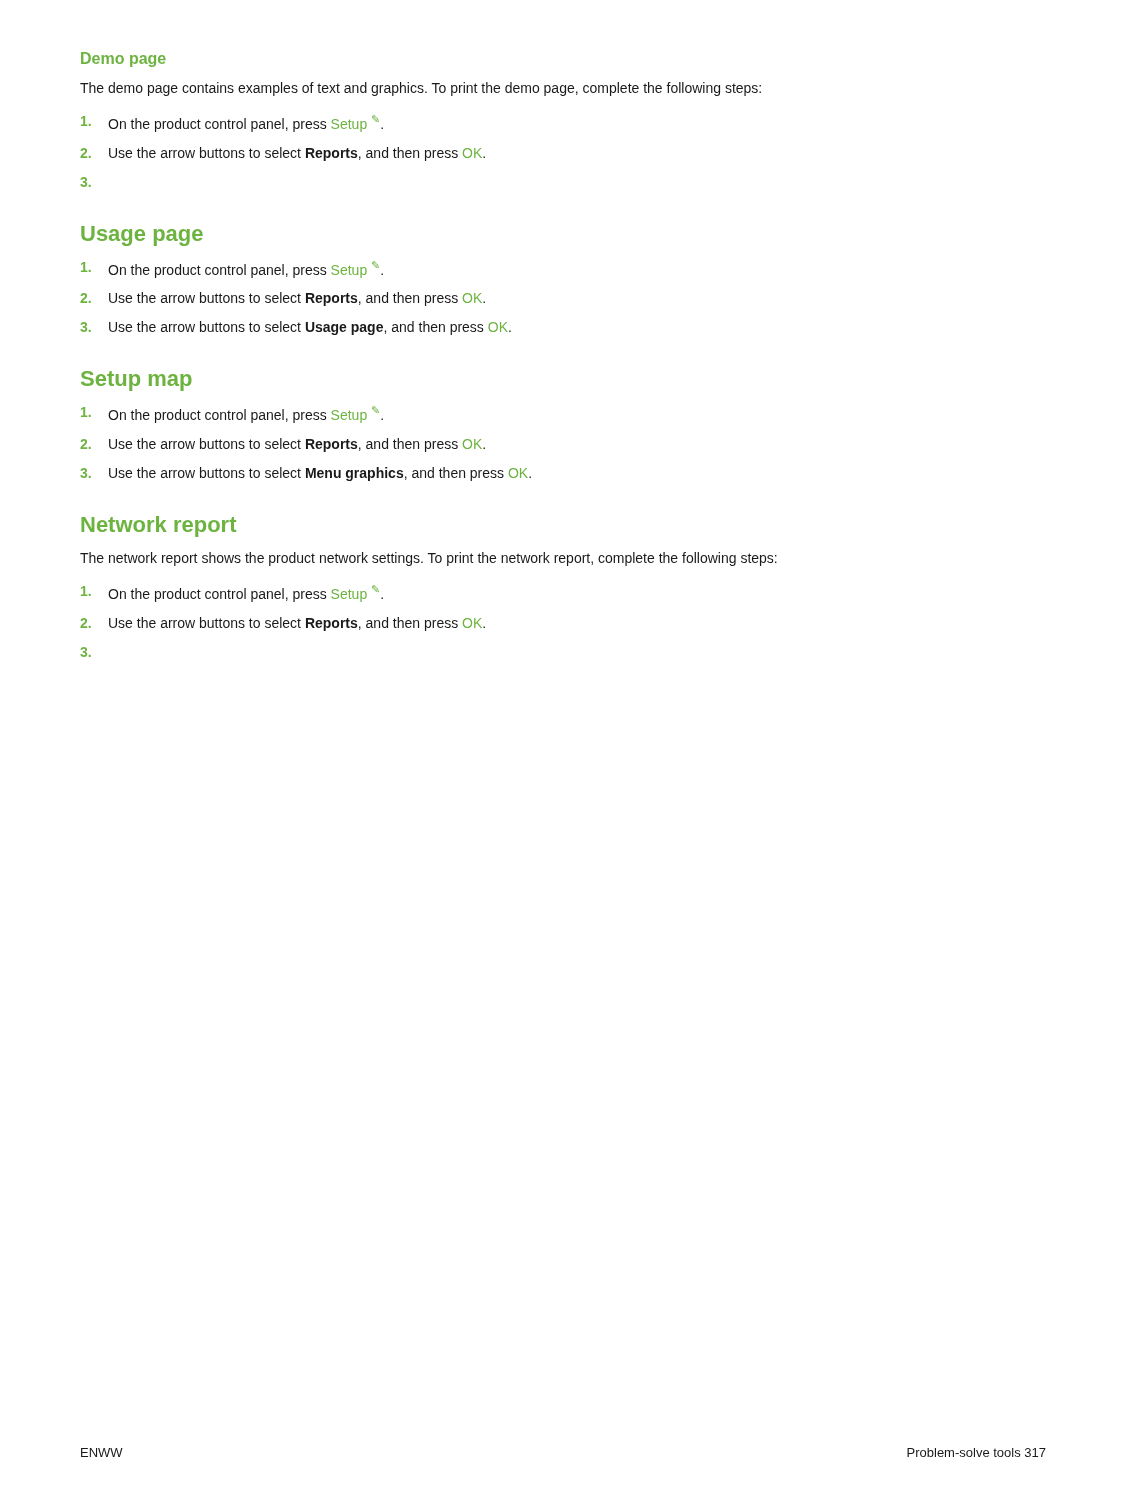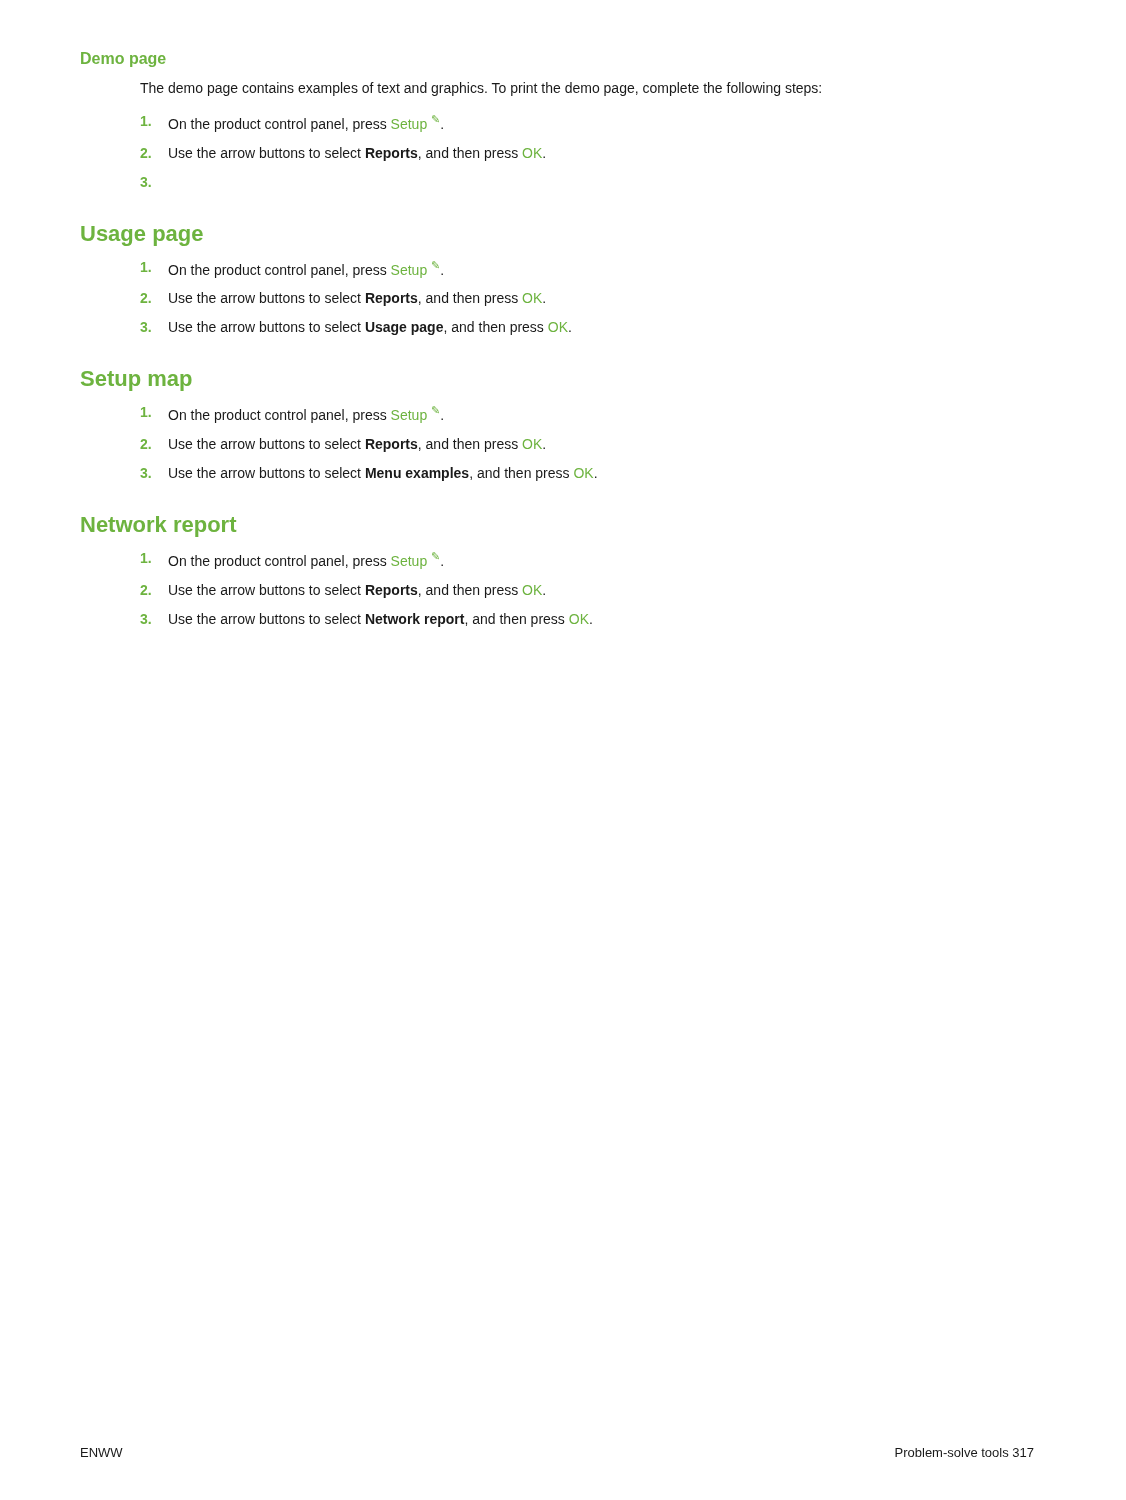--- a/index.html
+++ b/index.html
@@ -35,21 +35,20 @@
     }
 
     .section-heading-large {
       font-size: 22px;
       font-weight: bold;
       color: #6db33f;
       margin-bottom: 10px;
     }
 
     .section-body {
-      margin-left: 60px;
     }
 
     .section-intro {
       font-size: 14px;
       color: #1a1a1a;
       line-height: 1.5;
       margin-bottom: 12px;
     }
 
     .step-list {
@@ -92,21 +91,21 @@
       font-size: 11px;
       vertical-align: super;
       color: #6db33f;
       font-style: normal;
     }
 
     .footer {
       position: absolute;
       bottom: 40px;
       left: 80px;
-      right: 92px;
+      right: 80px;
       display: flex;
       justify-content: space-between;
       font-size: 13px;
       color: #1a1a1a;
     }
   </style>
 </head>
 <body>
 
 <div class="page">
@@ -158,41 +157,41 @@
         <li class="step-item">
           <span class="step-number">1.</span>
           <span class="step-text">On the product control panel, press <span class="green">Setup</span> <span class="setup-icon">✎</span>.</span>
         </li>
         <li class="step-item">
           <span class="step-number">2.</span>
           <span class="step-text">Use the arrow buttons to select <strong>Reports</strong>, and then press <span class="green">OK</span>.</span>
         </li>
         <li class="step-item">
           <span class="step-number">3.</span>
-          <span class="step-text">Use the arrow buttons to select <strong>Menu examples</strong>, and then press <span class="green">OK</span>.</span>
+          <span class="step-text">Use the arrow buttons to select <strong>Menu graphics</strong>, and then press <span class="green">OK</span>.</span>
         </li>
       </ol>
     </div>
   </div>
 
   <div class="section">
     <div class="section-heading-large">Network report</div>
     <div class="section-body">
-      <ol class="step-list">
-        <li class="step-item">
-          <span class="step-number">1.</span>
-          <span class="step-text">On the product control panel, press <span class="green">Setup</span> <span class="setup-icon">✎</span>.</span>
-        </li>
-        <li class="step-item">
-          <span class="step-number">2.</span>
-          <span class="step-text">Use the arrow buttons to select <strong>Reports</strong>, and then press <span class="green">OK</span>.</span>
-        </li>
-        <li class="step-item">
-          <span class="step-number">3.</span>
-          <span class="step-text">Use the arrow buttons to select <strong>Network report</strong>, and then press <span class="green">OK</span>.</span>
+      <p class="section-intro">The network report shows the product network settings. To print the network report, complete the following steps:</p>
+      <ol class="step-list">
+        <li class="step-item">
+          <span class="step-number">1.</span>
+          <span class="step-text">On the product control panel, press <span class="green">Setup</span> <span class="setup-icon">✎</span>.</span>
+        </li>
+        <li class="step-item">
+          <span class="step-number">2.</span>
+          <span class="step-text">Use the arrow buttons to select <strong>Reports</strong>, and then press <span class="green">OK</span>.</span>
+        </li>
+        <li class="step-item">
+          <span class="step-number">3.</span>
         </li>
       </ol>
     </div>
   </div>
 
 </div>
 
 <div class="footer">
   <span>ENWW</span>
   <span>Problem-solve tools   317</span>

